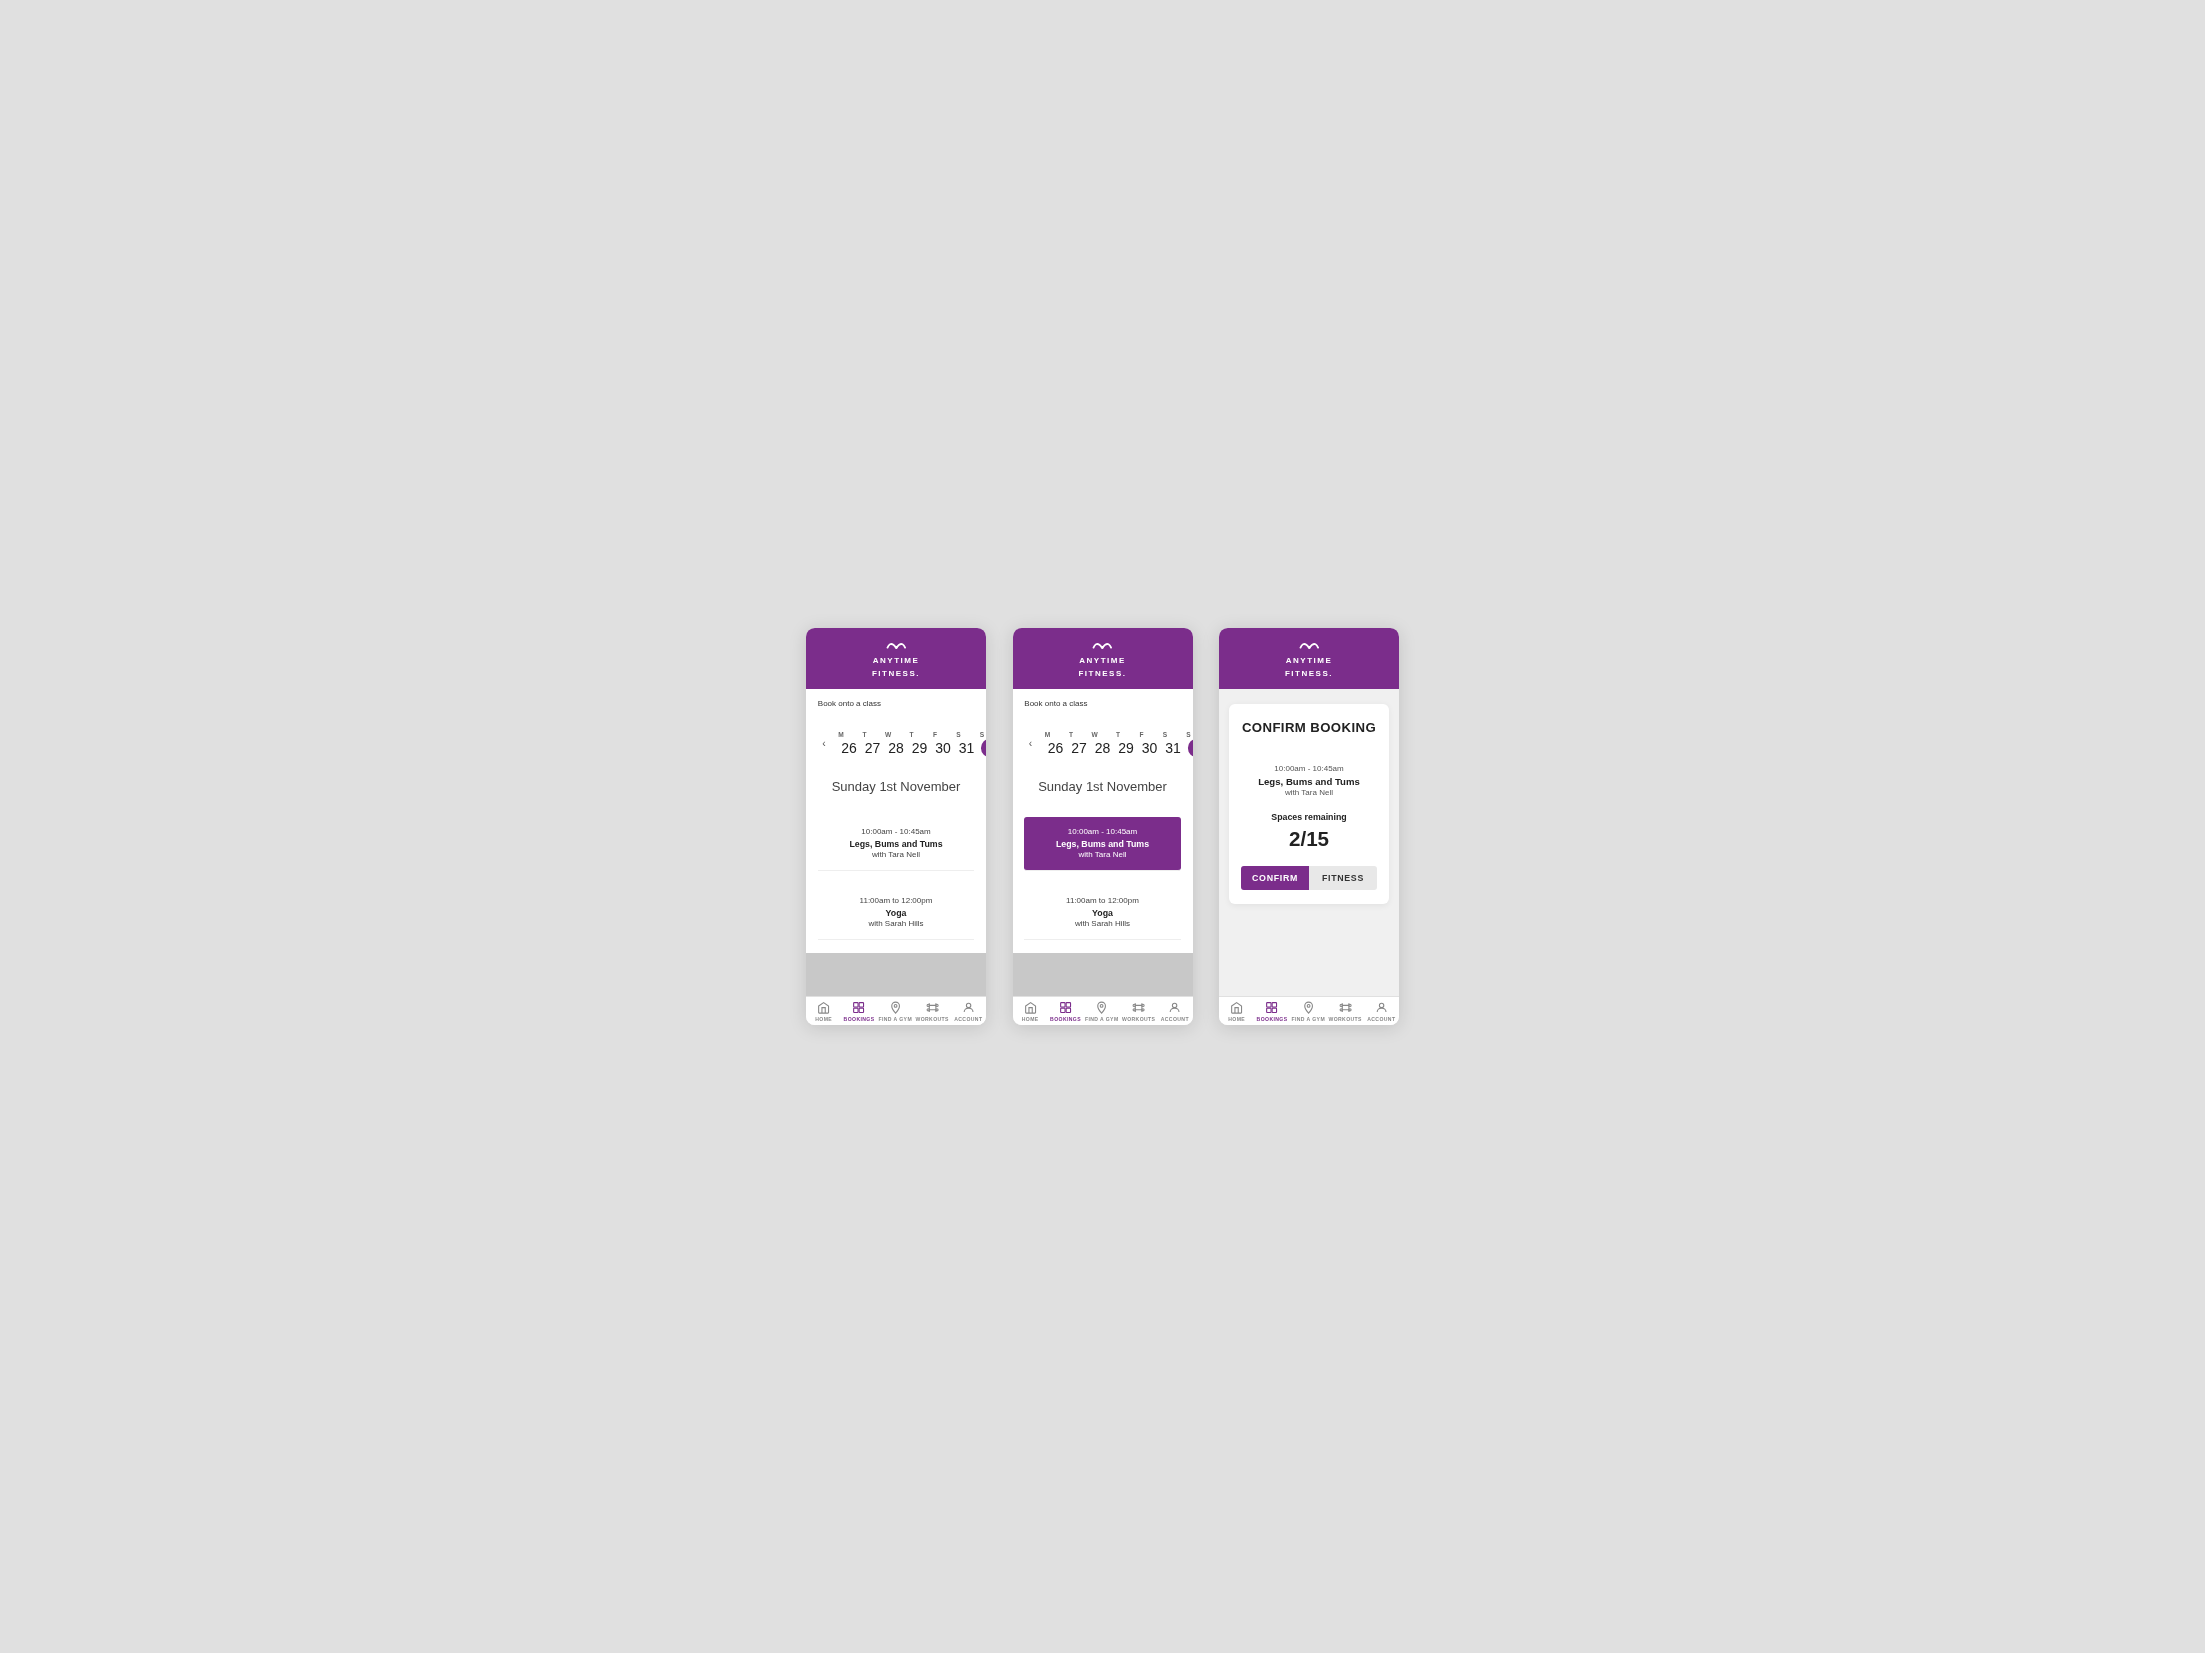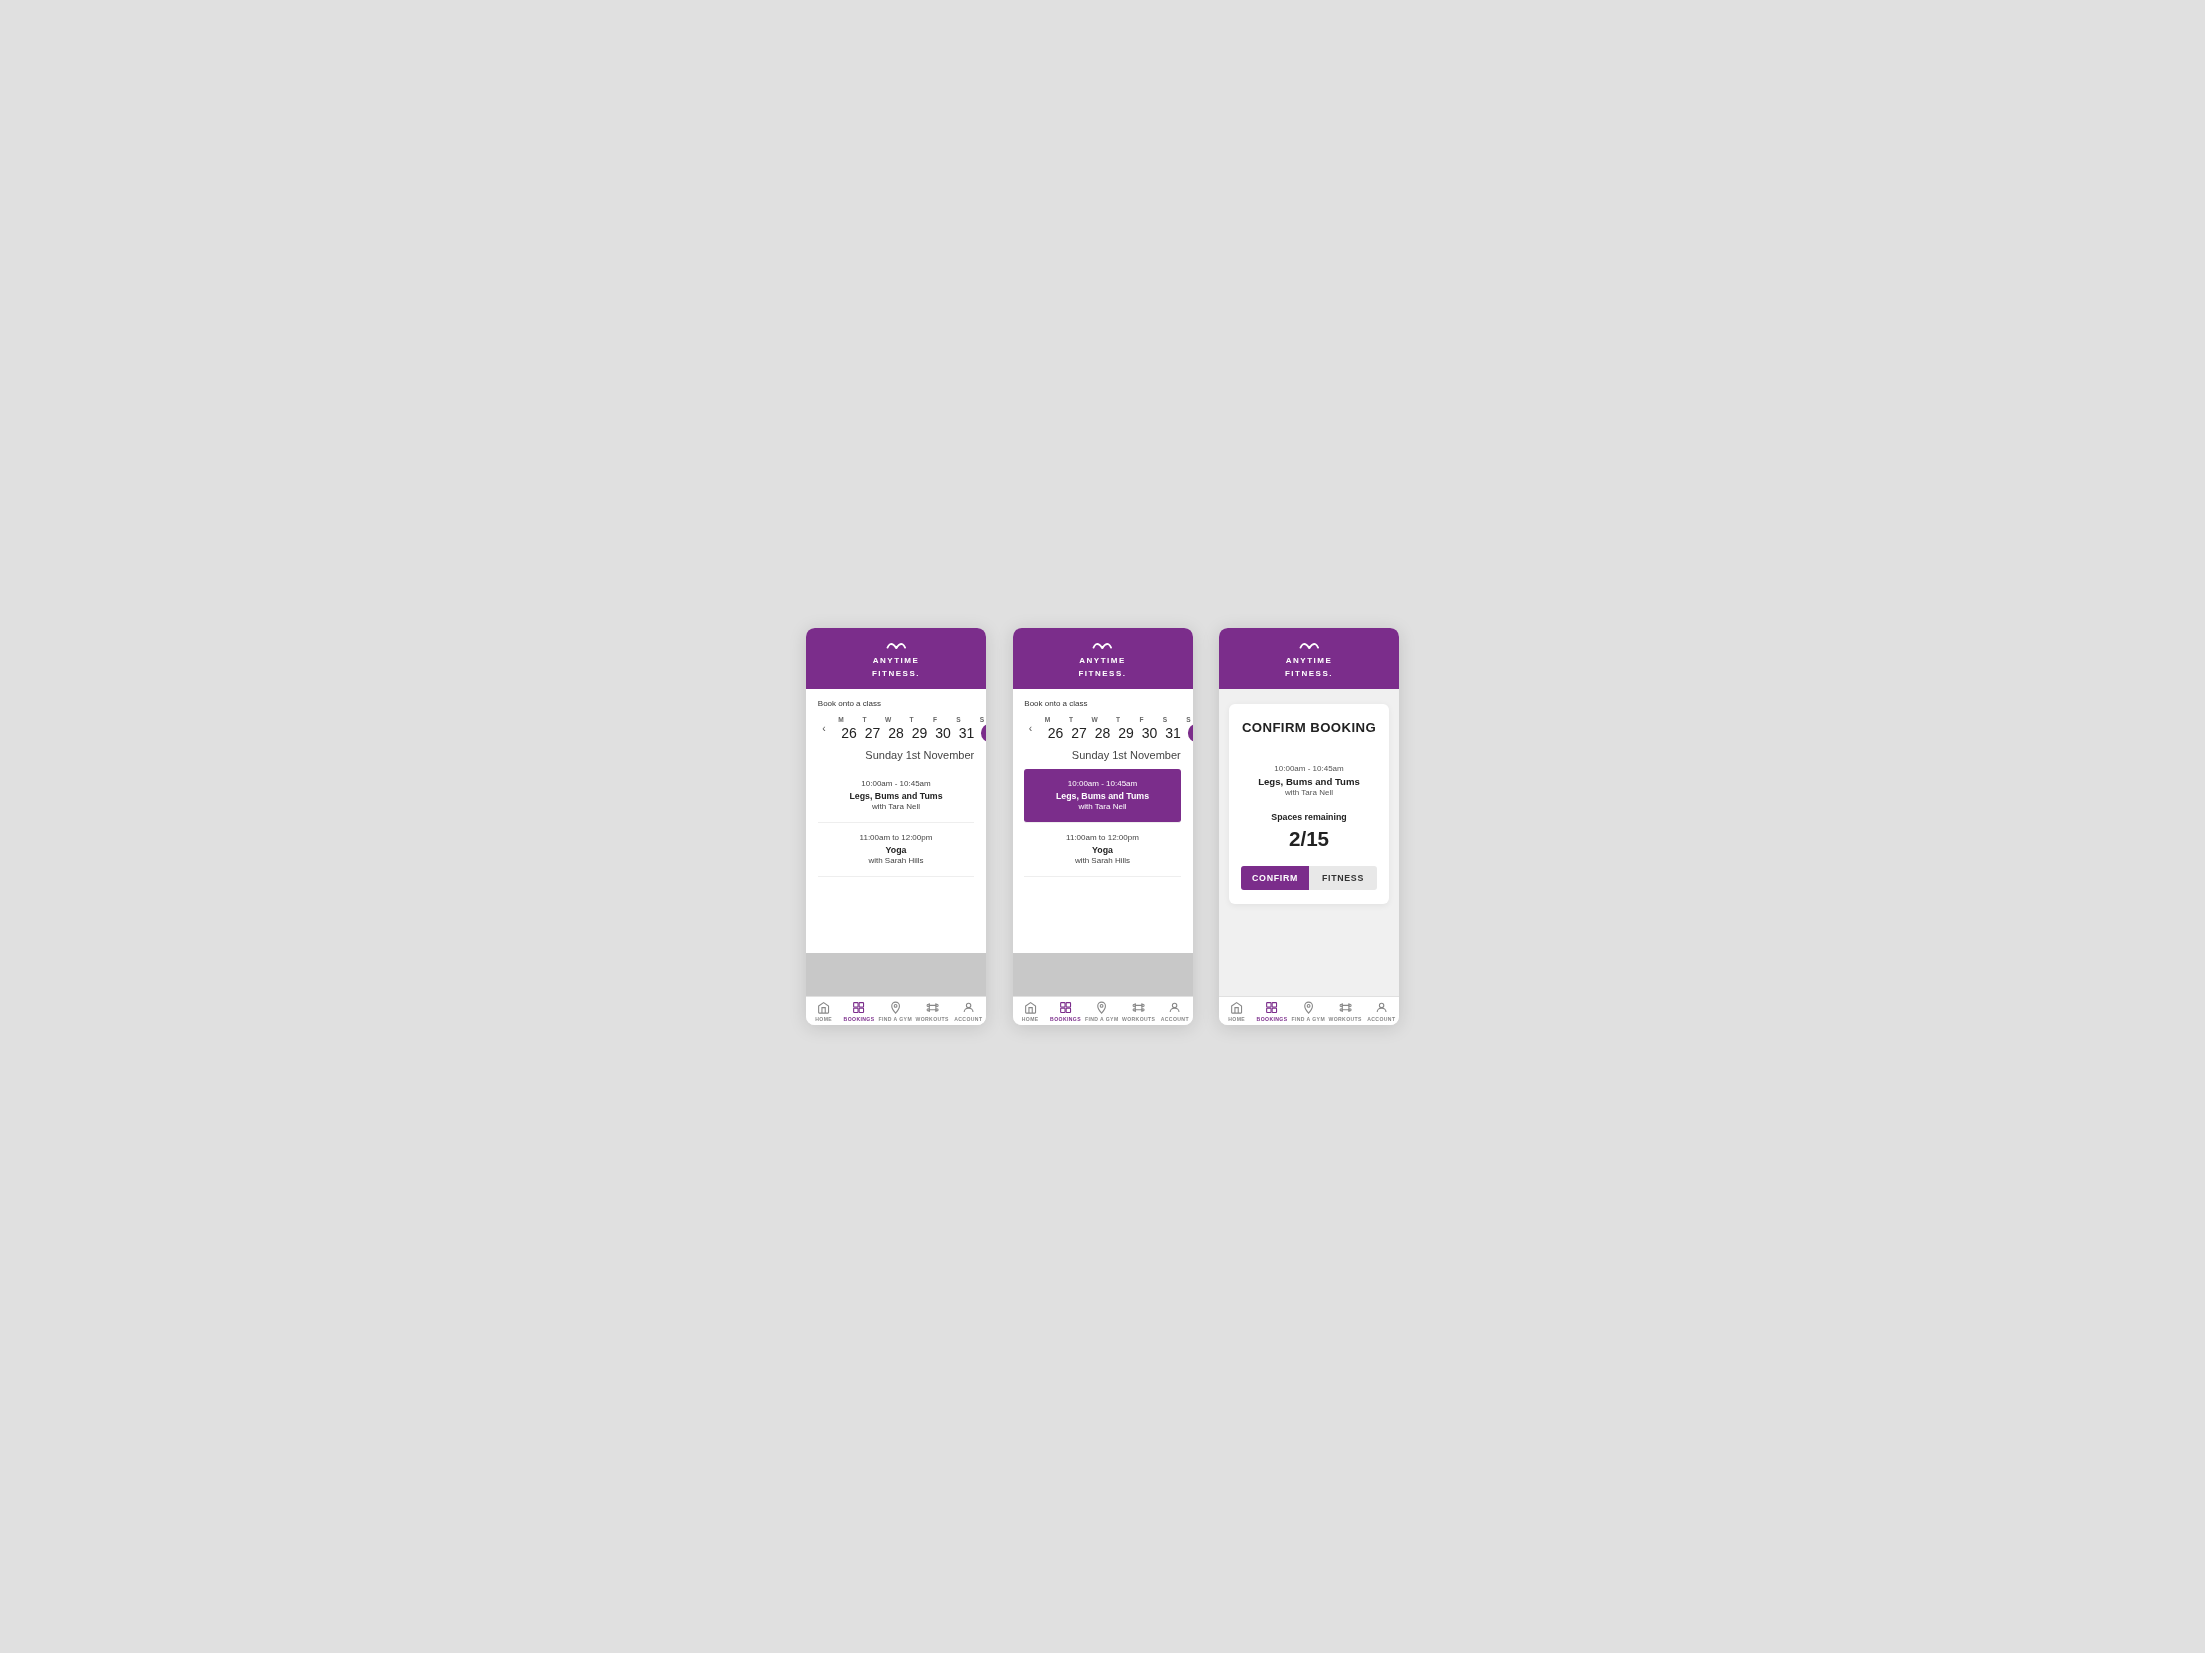--- a/index.html
+++ b/index.html
@@ -36,21 +36,21 @@
       align-items: center;
       min-height: 51px;
     }
     
     .content-area {
       flex: 1;
       background: white;
       padding: 10.3px 11.8px 7.4px;
       display: flex;
       flex-direction: column;
-      gap: 0;
+      gap: 15px;
     }
     .page-title {
       font-size: 8px;
       color: #333;
       margin-bottom: 7.4px;
     }
     
     .calendar-nav {
       display: flex;
       align-items: center;
@@ -91,23 +91,23 @@
       align-items: center;
       justify-content: center;
       border-radius: 50%;
       margin-left: 16px;
     }
     .cal-day-num.active {
       background: #7b2d8b;
       color: white;
     }
     .cal-date-label {
-      font-size: 11px;
+      font-size: 13px;
       color: #444;
-      text-align: right;
+      text-align: center;
       margin: 4.4px 0 7.4px;
     }
     
     .class-slot {
       padding: 10.3px 7.4px;
       text-align: center;
       border-bottom: 0.7px solid #eee;
     }
     .class-slot.selected {
       background: #7b2d8b;

